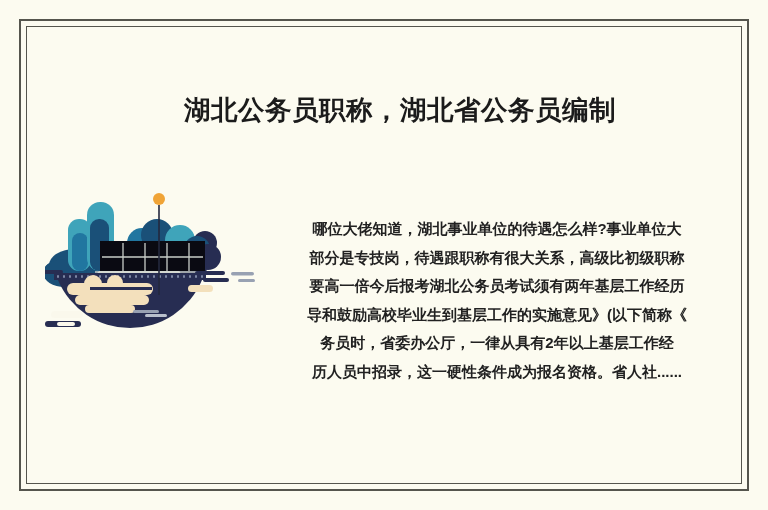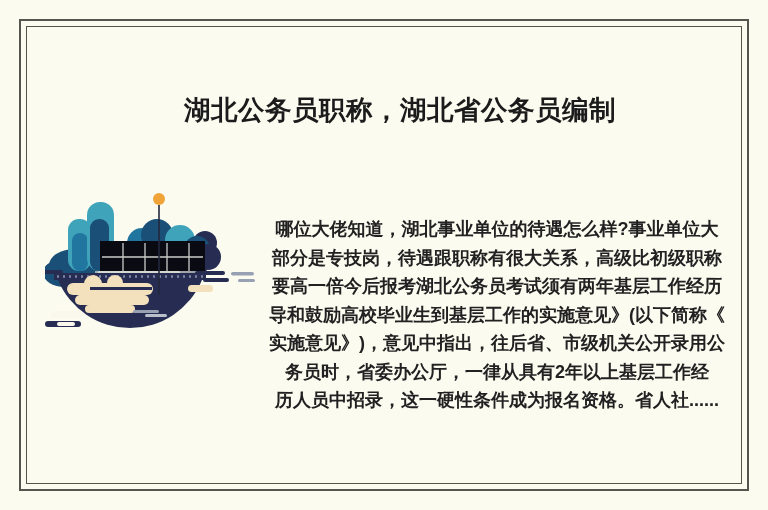--- a/index.html
+++ b/index.html
@@ -26,21 +26,21 @@
     font-weight:bold;
     letter-spacing:0.5px;
     color:#1B1B1B;
   }
   .illustration{
     position:absolute;left:45px;top:183px;width:215px;height:152px;
   }
   .body-text{
     position:absolute;left:237px;top:215px;width:520px;
     text-align:center;
-    font-size:18px;
+    font-size:15px;
     line-height:28.5px;
     font-weight:bold;
     color:#212121;
   }
   .body-text .line{white-space:nowrap;}
 
   
   .teal{fill:#3FA4BA}
   .blue{fill:#2176A0}
   .deep{fill:#1A5078}
@@ -122,17 +122,16 @@
       <rect x="6" y="128" width="32" height="7" rx="3.5" class="white"></rect>
       <rect x="12" y="139" width="18" height="4" rx="2" class="white"></rect>
     </svg>
   </div>
 
   <div class="body-text">
     <div class="line">哪位大佬知道，湖北事业单位的待遇怎么样?事业单位大</div>
     <div class="line">部分是专技岗，待遇跟职称有很大关系，高级比初级职称</div>
     <div class="line">要高一倍今后报考湖北公务员考试须有两年基层工作经历</div>
     <div class="line">导和鼓励高校毕业生到基层工作的实施意见》(以下简称《</div>
-    <div class="line">实施意见》)，意见中指出，往后省、市级机关公开录用公</div>
     <div class="line">务员时，省委办公厅，一律从具有2年以上基层工作经</div>
     <div class="line">历人员中招录，这一硬性条件成为报名资格。省人社......</div>
   </div>
 </div>
 
 </body></html>

